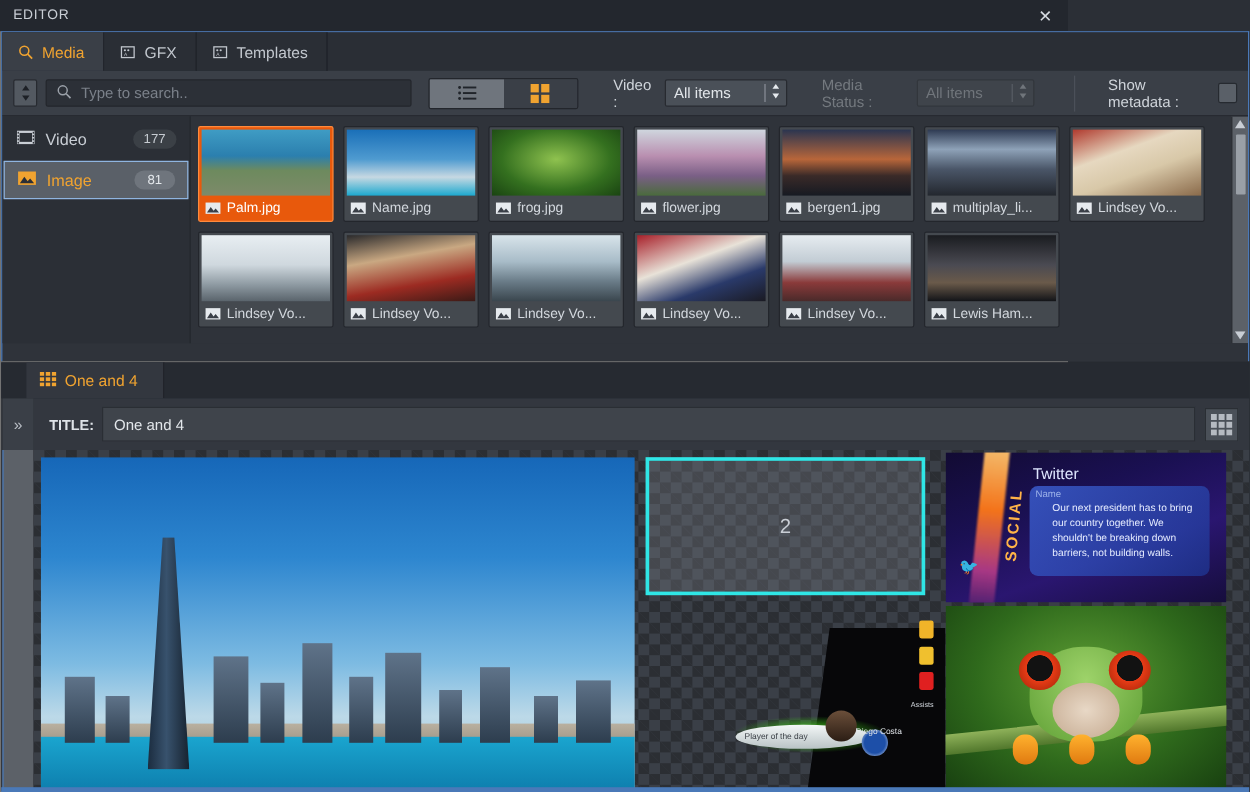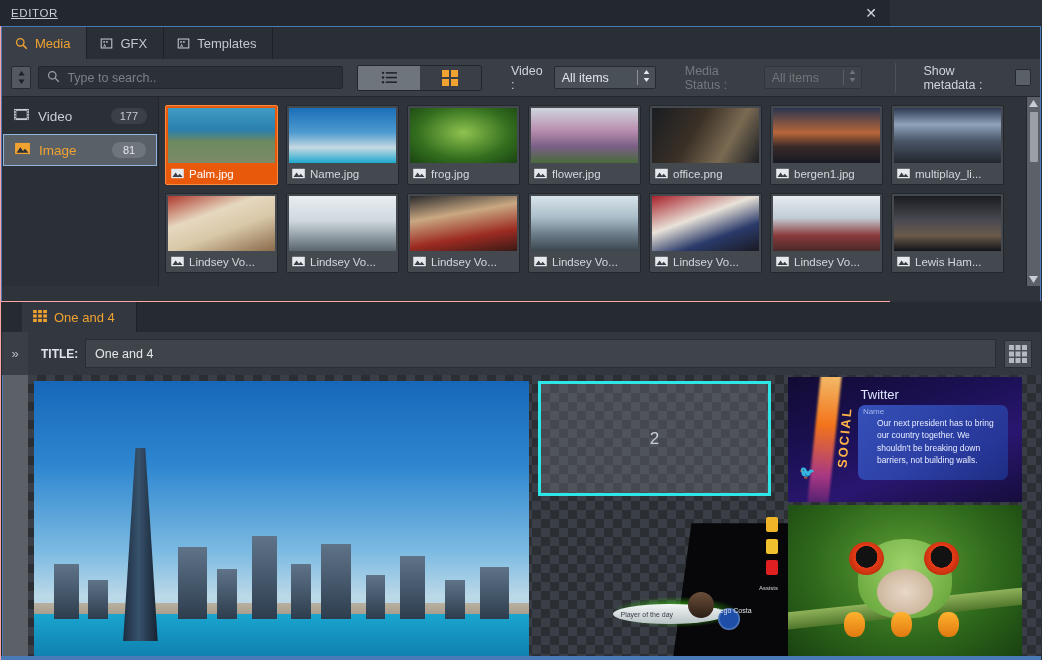--- a/index.html
+++ b/index.html
@@ -3,21 +3,21 @@
 <meta charset="utf-8">
 <style>
   * { box-sizing: border-box; margin:0; padding:0; }
   html,body{
     width:1042px; height:660px; overflow:hidden;
     background:#2b2f36;
     font-family:"Liberation Sans", sans-serif;
     font-size:12px; color:#c8cdd4;
     -webkit-font-smoothing:antialiased;
   }
-  #app{ position:relative; width:890px; height:660px; background:#fca5a5;text-decoration:underline; }
+  #app{ position:relative; width:890px; height:660px; background:#737373; }
 
   
   .titlebar{
     height:26px; background:#23272e; position:relative;
     display:flex; align-items:center;
   }
   .titlebar .ttl{
     font-size:11.5px; letter-spacing:.6px; color:#c9ced5; padding-left:11px;
   }
   .close-btn{
@@ -430,30 +430,20 @@
               <div class="pic" style="background:linear-gradient(180deg,#cfd6de 0%,#b98fb0 40%,#7a5f86 70%,#4a6b3c 100%)"></div>
               <div class="cap">
                 <span class="imgicon"><svg width="13" height="11" viewBox="0 0 16 14">
                     <rect x="0" y="1" width="16" height="12" fill="#e6eaee"></rect>
                     <path d="M1.6 11.6 5.6 5.6l3 4.2 2.2-2.6 3.6 4.4z" fill="#3a3f47"></path>
                   </svg></span>
                 <span>flower.jpg</span>
               </div>
             </div>
             <div class="thumb">
-              <div class="pic" style="background:linear-gradient(120deg,#1a1d22 0%,#3a3026 40%,#7a6a52 70%,#1c1f24 100%)"></div>
-              <div class="cap">
-                <span class="imgicon"><svg width="13" height="11" viewBox="0 0 16 14">
-                    <rect x="0" y="1" width="16" height="12" fill="#e6eaee"></rect>
-                    <path d="M1.6 11.6 5.6 5.6l3 4.2 2.2-2.6 3.6 4.4z" fill="#3a3f47"></path>
-                  </svg></span>
-                <span>office.png</span>
-              </div>
-            </div>
-            <div class="thumb">
               <div class="pic" style="background:linear-gradient(180deg,#2a3550 0%,#b8663a 45%,#3a2a28 70%,#161a22 100%)"></div>
               <div class="cap">
                 <span class="imgicon"><svg width="13" height="11" viewBox="0 0 16 14">
                     <rect x="0" y="1" width="16" height="12" fill="#e6eaee"></rect>
                     <path d="M1.6 11.6 5.6 5.6l3 4.2 2.2-2.6 3.6 4.4z" fill="#3a3f47"></path>
                   </svg></span>
                 <span>bergen1.jpg</span>
               </div>
             </div>
             <div class="thumb">

